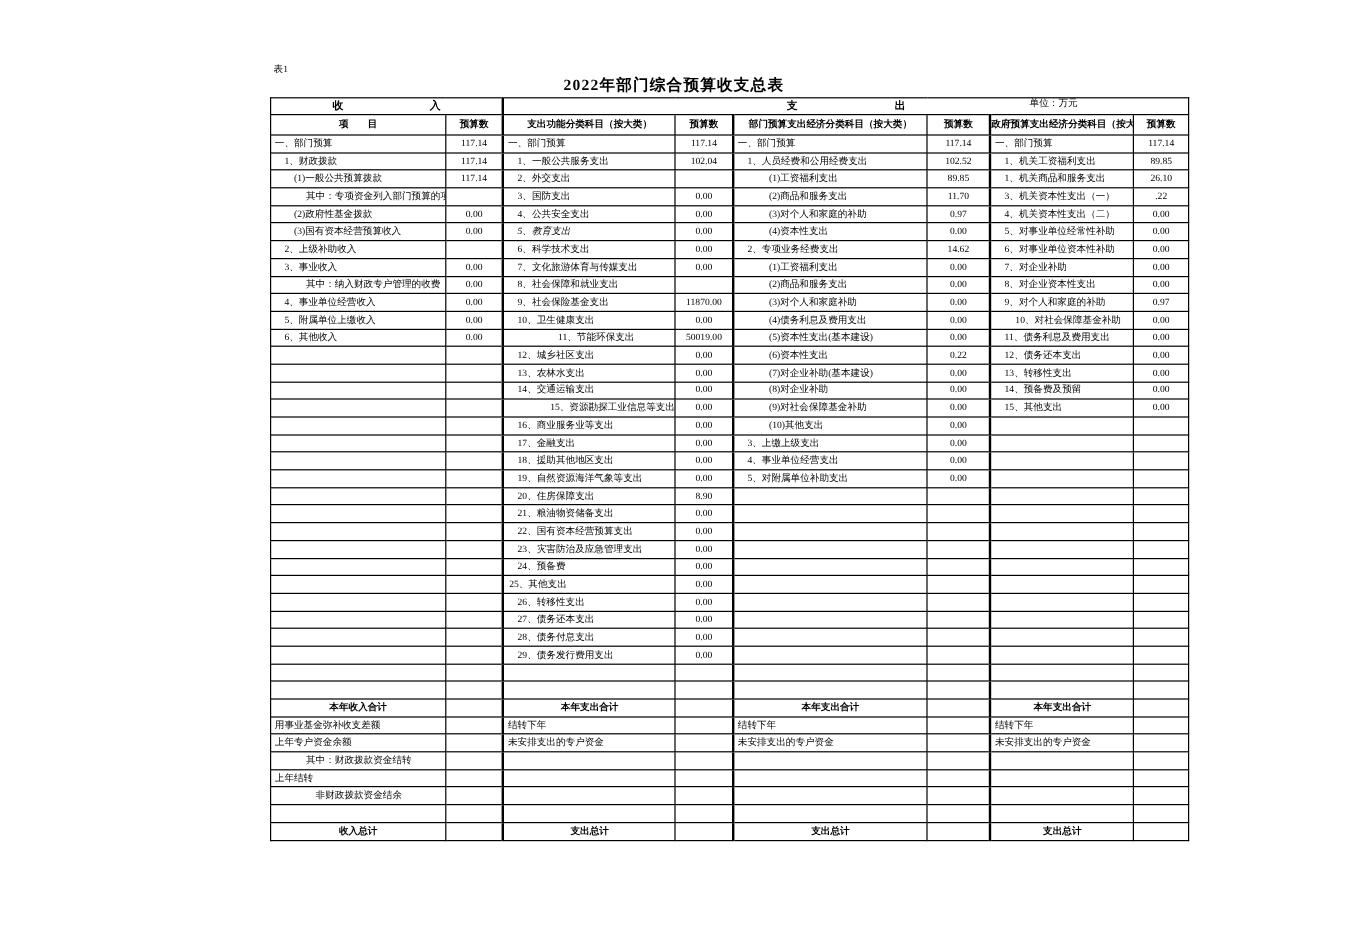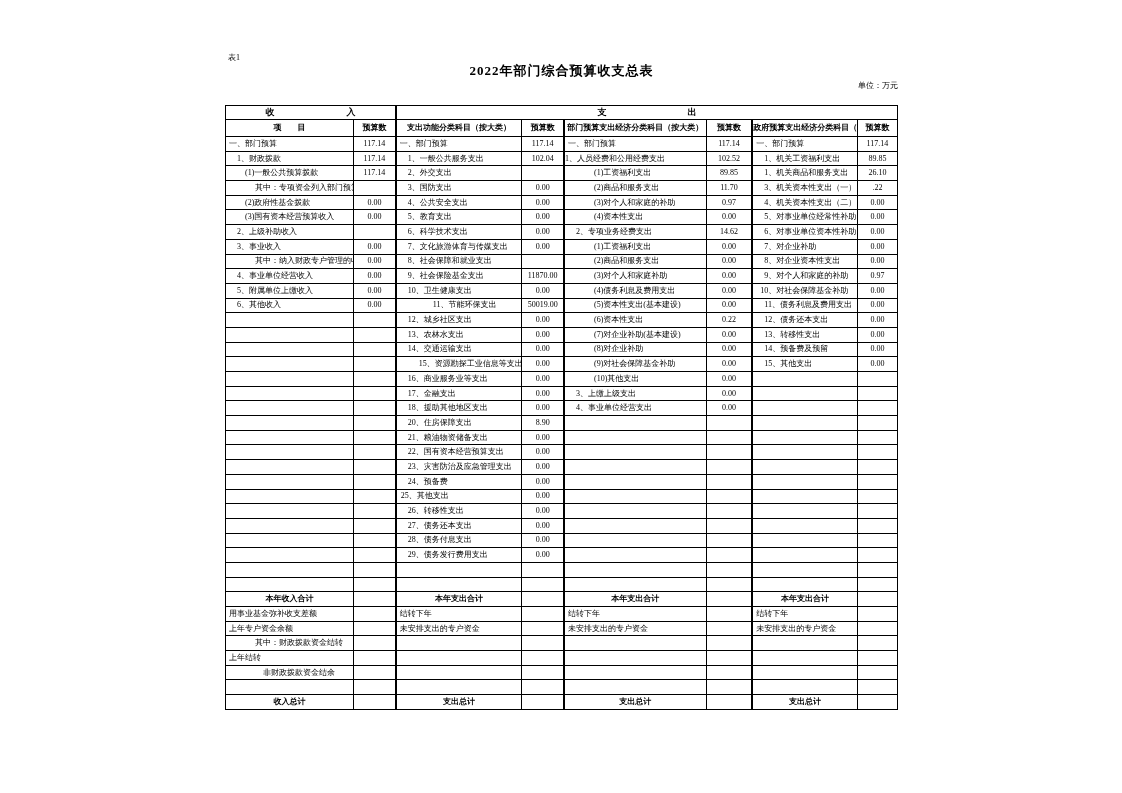--- a/index.html
+++ b/index.html
@@ -2,21 +2,21 @@
 <html><head>
 <meta charset="utf-8">
 <style>
   html,body{margin:0;padding:0;background:#fff;}
   .page{position:relative;width:1122px;height:793px;background:#ffffff;
         font-family:"Liberation Serif","DejaVu Serif",serif;color:#000;overflow:hidden;}
   .tag{position:absolute;left:228px;top:52px;font-size:8px;}
   .title{position:absolute;left:225px;top:62px;width:673px;text-align:center;
          font-size:13px;font-weight:bold;letter-spacing:1px;}
   .unit{position:absolute;left:225px;top:80px;width:673px;text-align:right;font-size:8px;}
-  table.budget{position:absolute;left:225px;top:105px;width:673px;border-collapse:collapse;
+  table.budget{position:absolute;left:225px;top:81px;width:766px;border-collapse:collapse;
          table-layout:fixed;border:1.5px solid #000;}
   table.budget th,table.budget td{border:1px solid #000;padding:0;margin:0;font-size:8px;
          line-height:1;white-space:nowrap;overflow:hidden;vertical-align:middle;}
   table.budget .sep{border-left:2px solid #000;}
   thead th{font-weight:bold;}
   thead tr.grp-row th{height:13px;font-size:9px;}
   thead tr.col-row th{height:16px;font-size:8px;}
   tbody td{height:13.7px;}
   td.lbl{text-align:left;}
   td.val{text-align:center;}
@@ -66,21 +66,21 @@
           <td class="lbl sep" style="padding-left: 3px;">一、部门预算</td>
           <td class="val">117.14</td>
           <td class="lbl sep" style="padding-left: 3px;">一、部门预算</td>
           <td class="val">117.14</td>
         </tr>
         <tr>
           <td class="lbl" style="padding-left: 11px;">1、财政拨款</td>
           <td class="val">117.14</td>
           <td class="lbl sep" style="padding-left: 11px;">1、一般公共服务支出</td>
           <td class="val">102.04</td>
-          <td class="lbl sep" style=" margin-left: 47px;">1、人员经费和公用经费支出</td>
+          <td class="lbl sep" style="padding-left: 11px; margin-left: 47px;">1、人员经费和公用经费支出</td>
           <td class="val">102.52</td>
           <td class="lbl sep" style="padding-left: 11px;">1、机关工资福利支出</td>
           <td class="val">89.85</td>
         </tr>
         <tr>
           <td class="lbl" style="padding-left: 19px;">(1)一般公共预算拨款</td>
           <td class="val">117.14</td>
           <td class="lbl sep" style="padding-left: 11px;">2、外交支出</td>
           <td class="val"></td>
           <td class="lbl sep" style="padding-left: 29px;">(1)工资福利支出</td>
@@ -104,21 +104,21 @@
           <td class="lbl sep" style="padding-left: 11px;">4、公共安全支出</td>
           <td class="val">0.00</td>
           <td class="lbl sep" style="padding-left: 29px;">(3)对个人和家庭的补助</td>
           <td class="val">0.97</td>
           <td class="lbl sep" style="padding-left: 11px;">4、机关资本性支出（二）</td>
           <td class="val">0.00</td>
         </tr>
         <tr>
           <td class="lbl" style="padding-left: 19px;">(3)国有资本经营预算收入</td>
           <td class="val">0.00</td>
-          <td class="lbl sep" style="padding-left: 11px;">5、教育支出</td>
+          <td class="lbl sep" style="padding-left: 11px; font-style: italic;">5、教育支出</td>
           <td class="val">0.00</td>
           <td class="lbl sep" style="padding-left: 29px;">(4)资本性支出</td>
           <td class="val">0.00</td>
           <td class="lbl sep" style="padding-left: 11px;">5、对事业单位经常性补助</td>
           <td class="val">0.00</td>
         </tr>
         <tr>
           <td class="lbl" style="padding-left: 11px;">2、上级补助收入</td>
           <td class="val"></td>
           <td class="lbl sep" style="padding-left: 11px;">6、科学技术支出</td>
@@ -158,21 +158,21 @@
           <td class="lbl sep" style="padding-left: 11px;">9、对个人和家庭的补助</td>
           <td class="val">0.97</td>
         </tr>
         <tr>
           <td class="lbl" style="padding-left: 11px;">5、附属单位上缴收入</td>
           <td class="val">0.00</td>
           <td class="lbl sep" style="padding-left: 11px;">10、卫生健康支出</td>
           <td class="val">0.00</td>
           <td class="lbl sep" style="padding-left: 29px;">(4)债务利息及费用支出</td>
           <td class="val">0.00</td>
-          <td class="lbl sep" style="padding-left: 7px;">10、对社会保障基金补助</td>
+          <td class="lbl sep" style="padding-left: 20px;">10、对社会保障基金补助</td>
           <td class="val">0.00</td>
         </tr>
         <tr>
           <td class="lbl" style="padding-left: 11px;">6、其他收入</td>
           <td class="val">0.00</td>
           <td class="lbl sep" style="padding-left: 11px; text-align: center;">11、节能环保支出</td>
           <td class="val">50019.00</td>
           <td class="lbl sep" style="padding-left: 29px;">(5)资本性支出(基本建设)</td>
           <td class="val">0.00</td>
           <td class="lbl sep" style="padding-left: 11px;">11、债务利息及费用支出</td>
@@ -237,20 +237,30 @@
           <td class="val">0.00</td>
           <td class="lbl sep" style="padding-left: 3px;"></td>
           <td class="val"></td>
         </tr>
         <tr>
           <td class="lbl" style="padding-left: 3px;"></td>
           <td class="val"></td>
           <td class="lbl sep" style="padding-left: 11px;">18、援助其他地区支出</td>
           <td class="val">0.00</td>
           <td class="lbl sep" style="padding-left: 11px;">4、事业单位经营支出</td>
+          <td class="val">0.00</td>
+          <td class="lbl sep" style="padding-left: 3px;"></td>
+          <td class="val"></td>
+        </tr>
+        <tr>
+          <td class="lbl" style="padding-left: 3px;"></td>
+          <td class="val"></td>
+          <td class="lbl sep" style="padding-left: 11px;">19、自然资源海洋气象等支出</td>
+          <td class="val">0.00</td>
+          <td class="lbl sep" style="padding-left: 11px;">5、对附属单位补助支出</td>
           <td class="val">0.00</td>
           <td class="lbl sep" style="padding-left: 3px;"></td>
           <td class="val"></td>
         </tr>
         <tr>
           <td class="lbl" style="padding-left: 3px;"></td>
           <td class="val"></td>
           <td class="lbl sep" style="padding-left: 11px;">20、住房保障支出</td>
           <td class="val">8.90</td>
           <td class="lbl sep" style="padding-left: 3px;"></td>

